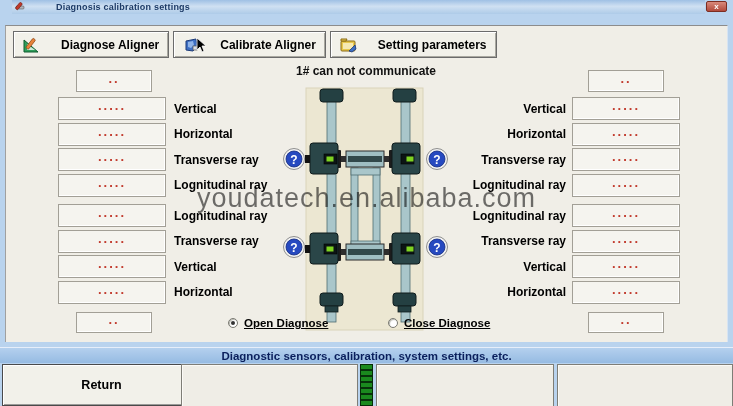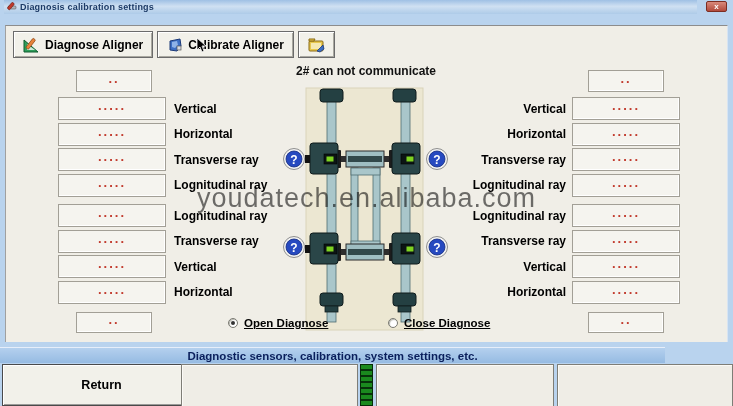--- a/index.html
+++ b/index.html
@@ -1,33 +1,33 @@
 <!DOCTYPE html>
 <html><head>
 <meta charset="utf-8">
 <style>
   html,body{margin:0;padding:0;}
   body{font-family:"Liberation Sans",sans-serif;background:#5a7da6;}
   .screen{position:relative;width:733px;height:406px;overflow:hidden;
           background:#b9d3ee;box-sizing:border-box;}
   
-  .titlebar{position:absolute;left:4px;top:0;width:693px;height:14px;
+  .titlebar{position:absolute;left:12px;top:0;width:693px;height:14px;
     background:linear-gradient(to bottom,#9fc0e4,#cfe0f2 45%,#aecbe8);
-    display:flex;align-items:center;padding-left:3px;box-sizing:border-box;}
+    display:flex;align-items:center;padding-left:3px;box-sizing:border-box;gap:28px;}
   .title-text{font-size:9px;font-weight:bold;color:#1c3a66;margin-left:3px;letter-spacing:.2px;}
   .close-btn{position:absolute;left:706px;top:1px;width:21px;height:11px;
     background:linear-gradient(to bottom,#d98a7c,#b14a3c);border:1px solid #7c2d22;border-radius:2px;
     color:#fff;font-size:8px;line-height:10px;text-align:center;font-weight:bold;box-sizing:border-box;}
   
   .main-panel{position:absolute;left:5px;top:25px;width:723px;height:317px;
     background:#f0eee7;border-top:1px solid #8c8c8c;border-left:1px solid #a0a0a0;
     border-right:1px solid #d8e4f2;box-sizing:border-box;}
   
   .tabbar{position:absolute;left:13px;top:31px;display:flex;gap:4px;}
-  .tab{height:25px;display:flex;align-items:center;gap:5px;padding:0 9px;
+  .tab{height:25px;display:flex;align-items:center;gap:21px;padding:0 9px;
     background:#f2f1ea;border:1px solid #6b6b6b;
     box-shadow:inset 1px 1px 0 #ffffff, inset -1px -1px 0 #a9a8a0;
     font-size:12px;font-weight:bold;color:#000;}
   .tab svg{display:block;}
   
   .alert-msg{position:absolute;left:246px;top:64px;width:240px;text-align:center;
     font-size:12px;font-weight:bold;color:#111;}
   
   .vbox{background:#f5f4ef;border:1px solid #a29f96;box-shadow:inset -1px -1px 0 #fff;
     box-sizing:border-box;display:flex;align-items:center;justify-content:center;}
@@ -49,21 +49,21 @@
     border-radius:50%;background:#333;}
   .radio-label{font-size:11.5px;font-weight:bold;color:#000;margin-left:6px;white-space:nowrap;text-decoration:underline;}
   
   .diagram{position:absolute;left:280px;top:86px;}
   
   .watermark{position:absolute;left:0;top:183px;width:733px;text-align:center;
     font-size:27px;color:#000000;opacity:.55;letter-spacing:1px;z-index:50;pointer-events:none;}
   
   .cursor{position:absolute;left:196px;top:37px;z-index:60;}
   
-  .status-bar{position:absolute;left:0;top:347px;width:665px;height:16px;
+  .status-bar{position:absolute;left:0;top:347px;width:733px;height:16px;
     background:linear-gradient(to bottom,#b4d0ee,#96bbe2);border-top:1px solid #e6eefa;
     text-align:center;font-size:11.5px;font-weight:bold;color:#0a1f5c;line-height:16px;box-sizing:border-box;}
   
   .footer-panel{position:absolute;top:364px;height:42px;background:#efede6;
     border:1px solid #7e7d76;border-bottom:none;
     box-shadow:inset 1px 1px 0 #fbfaf6;box-sizing:border-box;}
   .return-btn{left:2px;width:199px;display:flex;align-items:center;justify-content:center;
     font-size:12.5px;font-weight:bold;color:#000;background:#f2f1ea;
     border:1px solid #4a4a4a;box-shadow:inset 1px 1px 0 #fff, inset -1px -1px 0 #9a9a98;}
   .meter{position:absolute;left:360px;top:364px;width:13px;height:42px;
@@ -103,28 +103,29 @@
       </svg>
       <span>Calibrate Aligner</span>
     </div>
     <div class="tab">
       <svg width="17" height="16" viewBox="0 0 17 16">
         <rect x="1" y="4" width="14" height="10" rx="1" fill="#e8c84e" stroke="#8a6a14" stroke-width="1"></rect>
         <path d="M1 4 L6 4 L7 2 L1 2 Z" fill="#e8c84e" stroke="#8a6a14" stroke-width="1"></path>
         <rect x="3" y="6" width="10" height="6" fill="#f6e9b2"></rect>
         <path d="M9 14 L15 8 L16 12 L12 15 Z" fill="#3d6fc4" stroke="#1c3a78" stroke-width="0.8"></path>
       </svg>
+      <span>Setting parameters</span>
     </div>
   </div>
 
   <svg class="cursor" width="11" height="16" viewBox="0 0 11 16">
     <polygon points="1,1 1,13 4,10 6,15 8,14 6,9 10,9" fill="#000" stroke="#fff" stroke-width="0.8"></polygon>
   </svg>
 
-  <div class="alert-msg">2# can not communicate</div>
+  <div class="alert-msg">1# can not communicate</div>
 
   <div class="vbox smallbox" style="left:76px;top:70px;">
     <span class="dots">..</span>
   </div>
   <div class="vbox smallbox" style="left:588px;top:70px;">
     <span class="dots">..</span>
   </div>
   <div class="vbox smallbox" style="left:76px;top:312px;height:21px;">
     <span class="dots">..</span>
   </div>

